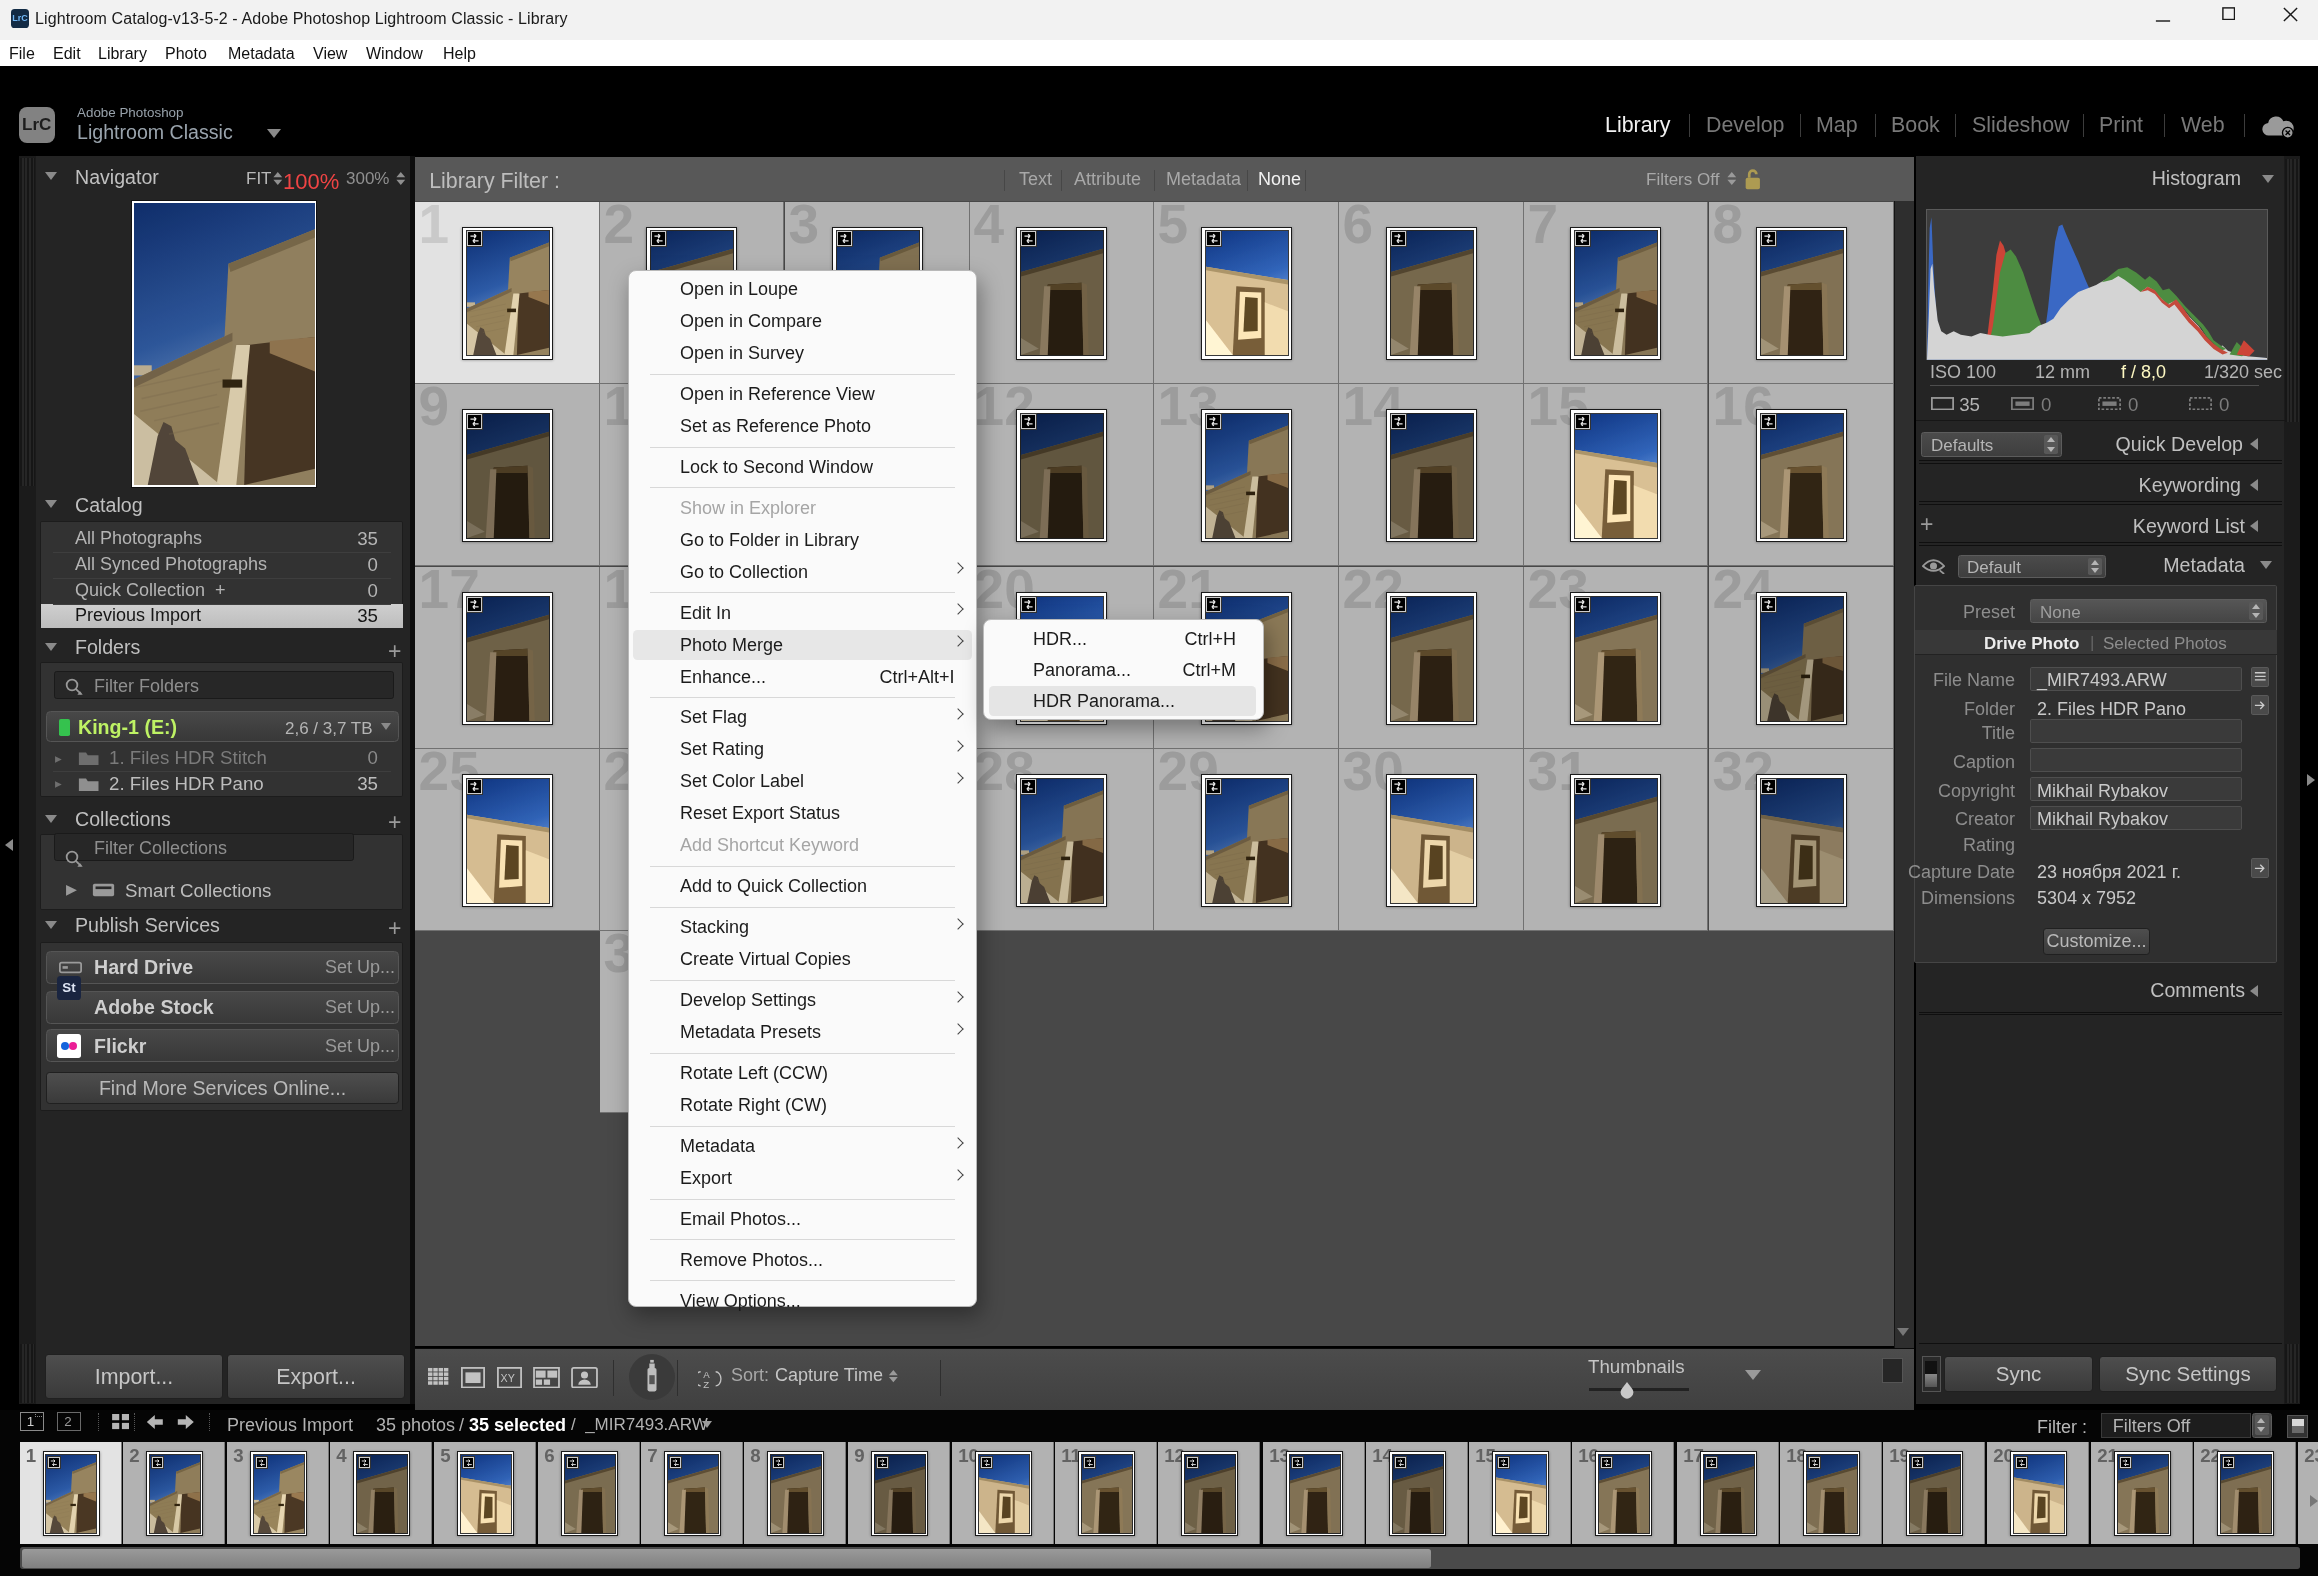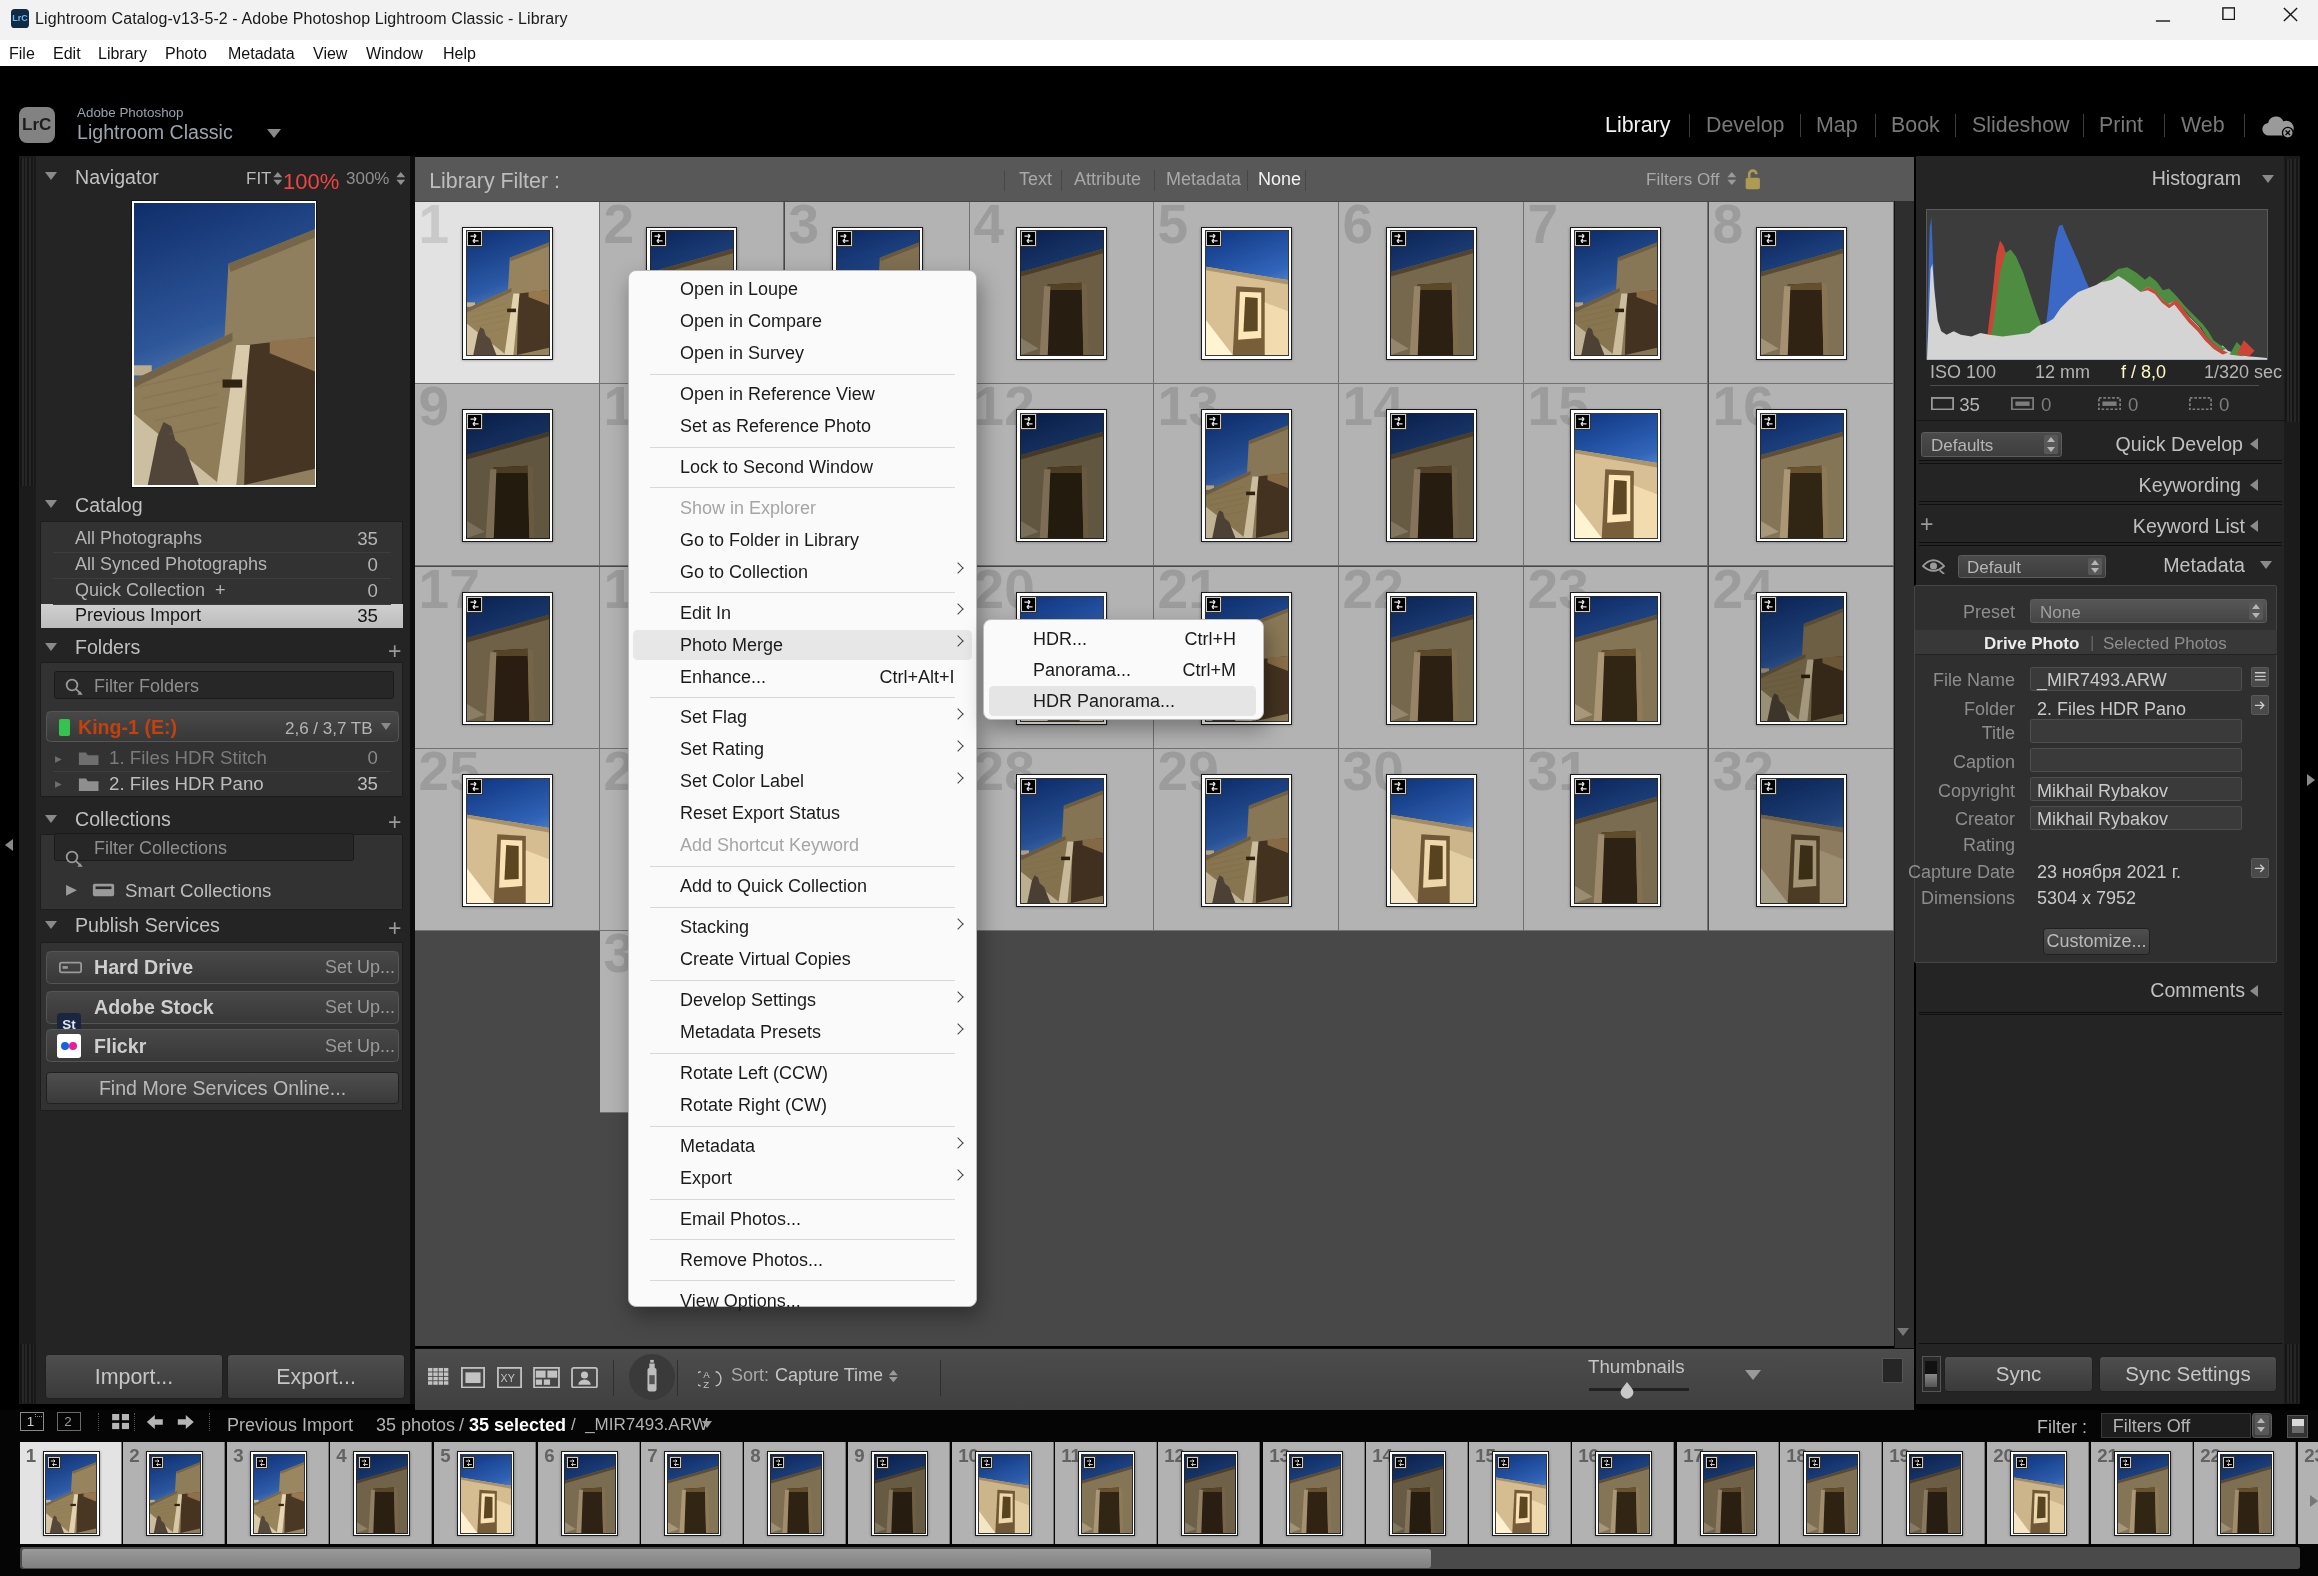--- a/index.html
+++ b/index.html
@@ -231,21 +231,21 @@
 <div class="abs searchbox" style="left:54px;top:671px;width:340px;height:28px">
       <span style="position:absolute;left:39px;top:3.6px">Filter Folders</span>
     </div>
 <svg class="abs" style="left:64px;top:677px" width="19.6" height="19.6" viewBox="0 0 22 22">
       <circle cx="9" cy="9" r="6" fill="none" stroke="#999" stroke-width="2"></circle>
       <path d="M13.5,13.5 L19,19" stroke="#999" stroke-width="2"></path>
       <path d="M15,20 l6,0 -3,-4 z" fill="#999"></path>
     </svg>
 <div class="abs volhdr" style="left:46px;top:711px;width:353px;height:31px"></div>
 <div class="abs" style="left:59px;top:719px;width:10.7px;height:17px;background:#35c24e;border-radius:1.8px"></div>
-<div class="abs" style="left:78px;top:716px;font-size:19.6px;font-weight:bold;color:#c2410c">King-1 (E:)</div>
+<div class="abs" style="left:78px;top:716px;font-size:19.6px;font-weight:bold;color:#bef264">King-1 (E:)</div>
 <div class="abs" style="left:285px;top:719px;font-size:17px;color:#b5b5b5">2,6 / 3,7 TB</div>
 <div class="abs ptri" style="left:381px;top:723px;border-left-width:5.3px;border-right-width:5.3px;border-top-width:7.1px"></div>
 <div class="abs" style="left:55px;top:751px;font-size:13.4px;color:#6f6f6f">▸</div>
 <svg class="abs" style="left:78px;top:749px" width="21.4" height="17" viewBox="0 0 24 19">
       <path d="M1,4 h8 l2,3 h12 v11 h-22 z" fill="#6e6e6e"></path>
     </svg>
 <div class="abs" style="left:109px;top:747px;font-size:18.7px;color:#7b7b7b">1. Files HDR Stitch</div>
 <div class="abs" style="left:378px;top:747px;font-size:18.7px;color:#8a8a8a;transform:translateX(-100%)">0</div>
 <div class="abs" style="left:53px;top:771px;width:338px;height:0.9px;background:#3e3e3e"></div>
 <div class="abs" style="left:55px;top:776px;font-size:13.4px;color:#6f6f6f">▸</div>
@@ -281,21 +281,21 @@
 <div class="setup" style="top:958px;right:1928px;left:auto"></div>
 <div class="abs" style="left:325px;top:957px;font-size:18px;color:#9a9a9a">Set Up...</div>
 <svg class="abs" style="left:59px;top:959px" width="23" height="16" viewBox="0 0 26 18">
       <rect x="1" y="4" width="24" height="11" rx="2" fill="none" stroke="#9a9a9a" stroke-width="2"></rect>
       <rect x="4" y="8" width="6" height="3" fill="#9a9a9a"></rect>
     </svg>
 <div class="abs volhdr" style="left:46px;top:991px;width:353px;height:33px"></div>
 <div class="abs" style="left:94px;top:996px;font-size:19.6px;font-weight:bold;color:#cecece">Adobe Stock</div>
 <div class="setup" style="top:998px;right:1928px;left:auto"></div>
 <div class="abs" style="left:325px;top:997px;font-size:18px;color:#9a9a9a">Set Up...</div>
-<div class="abs" style="left:57px;top:1013px;width:24px;height:24px;background:#1a2540;border-radius:3.6px;color:#dfe6f5;font-size:13.4px;font-weight:bold;text-align:center;line-height:24px">St</div>
+<div class="abs" style="left:57px;top:976px;width:24px;height:24px;background:#1a2540;border-radius:3.6px;color:#dfe6f5;font-size:13.4px;font-weight:bold;text-align:center;line-height:24px">St</div>
 <div class="abs volhdr" style="left:46px;top:1029px;width:353px;height:33px"></div>
 <div class="abs" style="left:94px;top:1035px;font-size:19.6px;font-weight:bold;color:#cecece">Flickr</div>
 <div class="setup" style="top:1036px;right:1928px;left:auto"></div>
 <div class="abs" style="left:325px;top:1036px;font-size:18px;color:#9a9a9a">Set Up...</div>
 <div class="abs" style="left:57px;top:1034px;width:24px;height:24px;background:#fff;border-radius:2.7px"></div>
 <div class="abs" style="left:61px;top:1042px;width:8px;height:8px;background:#1464dc;border-radius:50%"></div>
 <div class="abs" style="left:69px;top:1042px;width:8px;height:8px;background:#eb1e96;border-radius:50%"></div>
 <div class="abs btn" style="left:46px;top:1072px;width:353px;height:32px;line-height:30px;color:#b9b9b9">Find More Services Online...</div>
 <div class="abs btn" style="left:45px;top:1354px;width:178px;height:45px;line-height:44px;font-size:21.4px">Import...</div>
 <div class="abs btn" style="left:227px;top:1354px;width:178px;height:45px;line-height:44px;font-size:21.4px">Export...</div>

